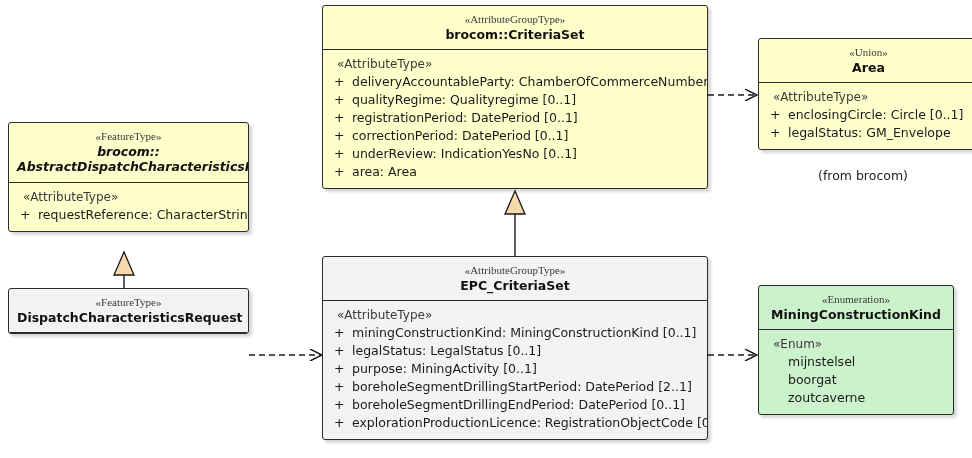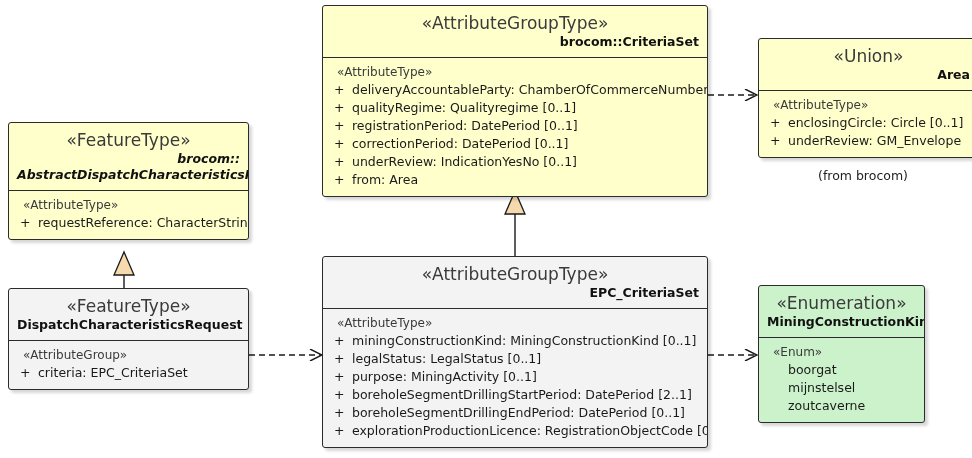--- a/index.html
+++ b/index.html
@@ -37,31 +37,31 @@
 
   .class-header {
     padding: 7px 8px 7px 8px;
     text-align: center;
     line-height: 1.25;
   }
   .class-header.with-divider { border-bottom: 1px solid #2b2b2b; }
 
   .stereotype {
     display: block;
-    font-size: 17px;
+    font-size: 11px;
     color: #3a3a3a;
     white-space: nowrap;
+    font-family: Liberation Serif, serif;
   }
   .class-name {
     display: block;
     font-size: 12.5px;
     font-weight: bold;
     color: #111111;
     white-space: nowrap;
-    text-align: right;
   }
   .class-name.abstract {
     font-style: italic;
   }
   .class-name-line2 {
     display: block;
     font-size: 12.5px;
     font-weight: bold;
     font-style: italic;
     color: #111111;
@@ -154,37 +154,37 @@
     <span class="feature-row">
       <span class="vis">+</span><span class="sig">registrationPeriod: DatePeriod [0..1]</span>
     </span>
     <span class="feature-row">
       <span class="vis">+</span><span class="sig">correctionPeriod: DatePeriod [0..1]</span>
     </span>
     <span class="feature-row">
       <span class="vis">+</span><span class="sig">underReview: IndicationYesNo [0..1]</span>
     </span>
     <span class="feature-row">
-      <span class="vis">+</span><span class="sig">from: Area</span>
+      <span class="vis">+</span><span class="sig">area: Area</span>
     </span>
   </div>
 </div>
 
 <div class="uml-class yellow" style="left:758px; top:38px; width:221px;">
   <div class="class-header with-divider">
     <span class="stereotype">«Union»</span>
     <span class="class-name">Area</span>
   </div>
   <div class="compartment">
     <span class="group-stereotype">«AttributeType»</span>
     <span class="feature-row">
       <span class="vis">+</span><span class="sig">enclosingCircle: Circle [0..1]</span>
     </span>
     <span class="feature-row">
-      <span class="vis">+</span><span class="sig">underReview: GM_Envelope</span>
+      <span class="vis">+</span><span class="sig">legalStatus: GM_Envelope</span>
     </span>
   </div>
 </div>
 <span class="note-label" style="left:818px; top:168px;">(from brocom)</span>
 
 <div class="uml-class yellow" style="left:8px; top:122px; width:241px;">
   <div class="class-header with-divider">
     <span class="stereotype">«FeatureType»</span>
     <span class="class-name abstract">brocom::</span>
     <span class="class-name-line2">AbstractDispatchCharacteristicsRequest</span>
@@ -195,26 +195,20 @@
       <span class="vis">+</span><span class="sig">requestReference: CharacterString</span>
     </span>
   </div>
 </div>
 
 <div class="uml-class gray" style="left:8px; top:288px; width:241px;">
   <div class="class-header with-divider">
     <span class="stereotype">«FeatureType»</span>
     <span class="class-name">DispatchCharacteristicsRequest</span>
   </div>
-  <div class="compartment">
-    <span class="group-stereotype">«AttributeGroup»</span>
-    <span class="feature-row">
-      <span class="vis">+</span><span class="sig">criteria: EPC_CriteriaSet</span>
-    </span>
-  </div>
 </div>
 
 <div class="uml-class gray" style="left:322px; top:256px; width:386px;">
   <div class="class-header with-divider">
     <span class="stereotype">«AttributeGroupType»</span>
     <span class="class-name">EPC_CriteriaSet</span>
   </div>
   <div class="compartment">
     <span class="group-stereotype">«AttributeType»</span>
     <span class="feature-row">
@@ -231,30 +225,30 @@
     </span>
     <span class="feature-row">
       <span class="vis">+</span><span class="sig">boreholeSegmentDrillingEndPeriod: DatePeriod [0..1]</span>
     </span>
     <span class="feature-row">
       <span class="vis">+</span><span class="sig">explorationProductionLicence: RegistrationObjectCode [0..1]</span>
     </span>
   </div>
 </div>
 
-<div class="uml-class green" style="left:758px; top:285px; width:167px;">
+<div class="uml-class green" style="left:758px; top:285px; width:196px;">
   <div class="class-header with-divider">
     <span class="stereotype">«Enumeration»</span>
     <span class="class-name">MiningConstructionKind</span>
   </div>
   <div class="compartment">
     <span class="group-stereotype">«Enum»</span>
     <span class="feature-row no-vis">
+      <span class="sig">mijnstelsel</span>
+    </span>
+    <span class="feature-row no-vis">
       <span class="sig">boorgat</span>
-    </span>
-    <span class="feature-row no-vis">
-      <span class="sig">mijnstelsel</span>
     </span>
     <span class="feature-row no-vis">
       <span class="sig">zoutcaverne</span>
     </span>
   </div>
 </div>
 
 </body></html>

